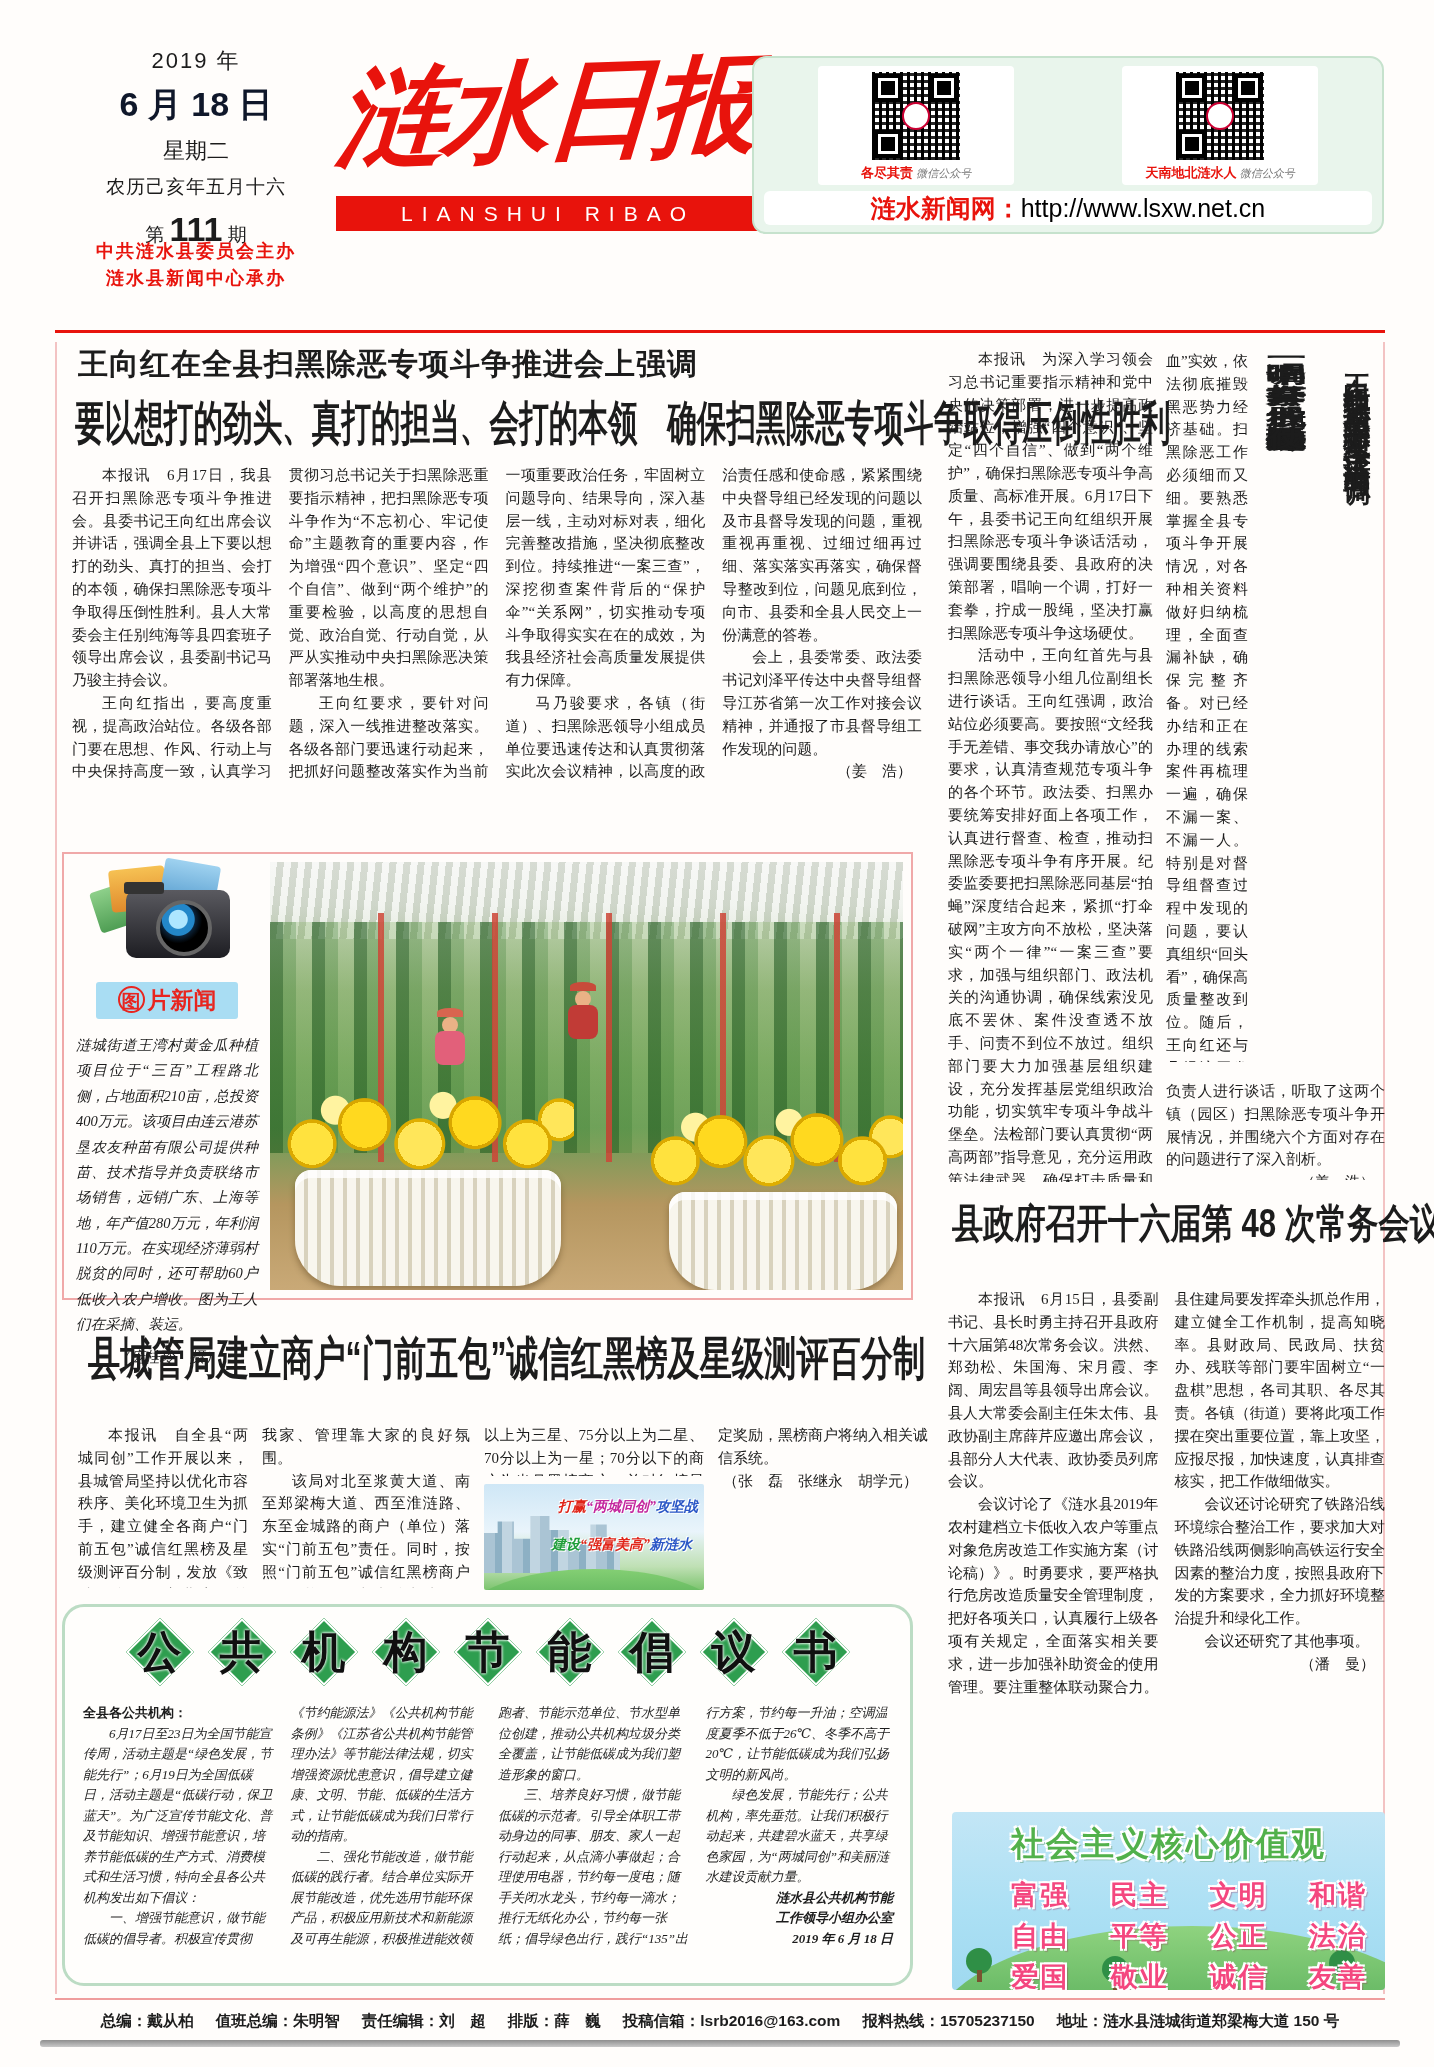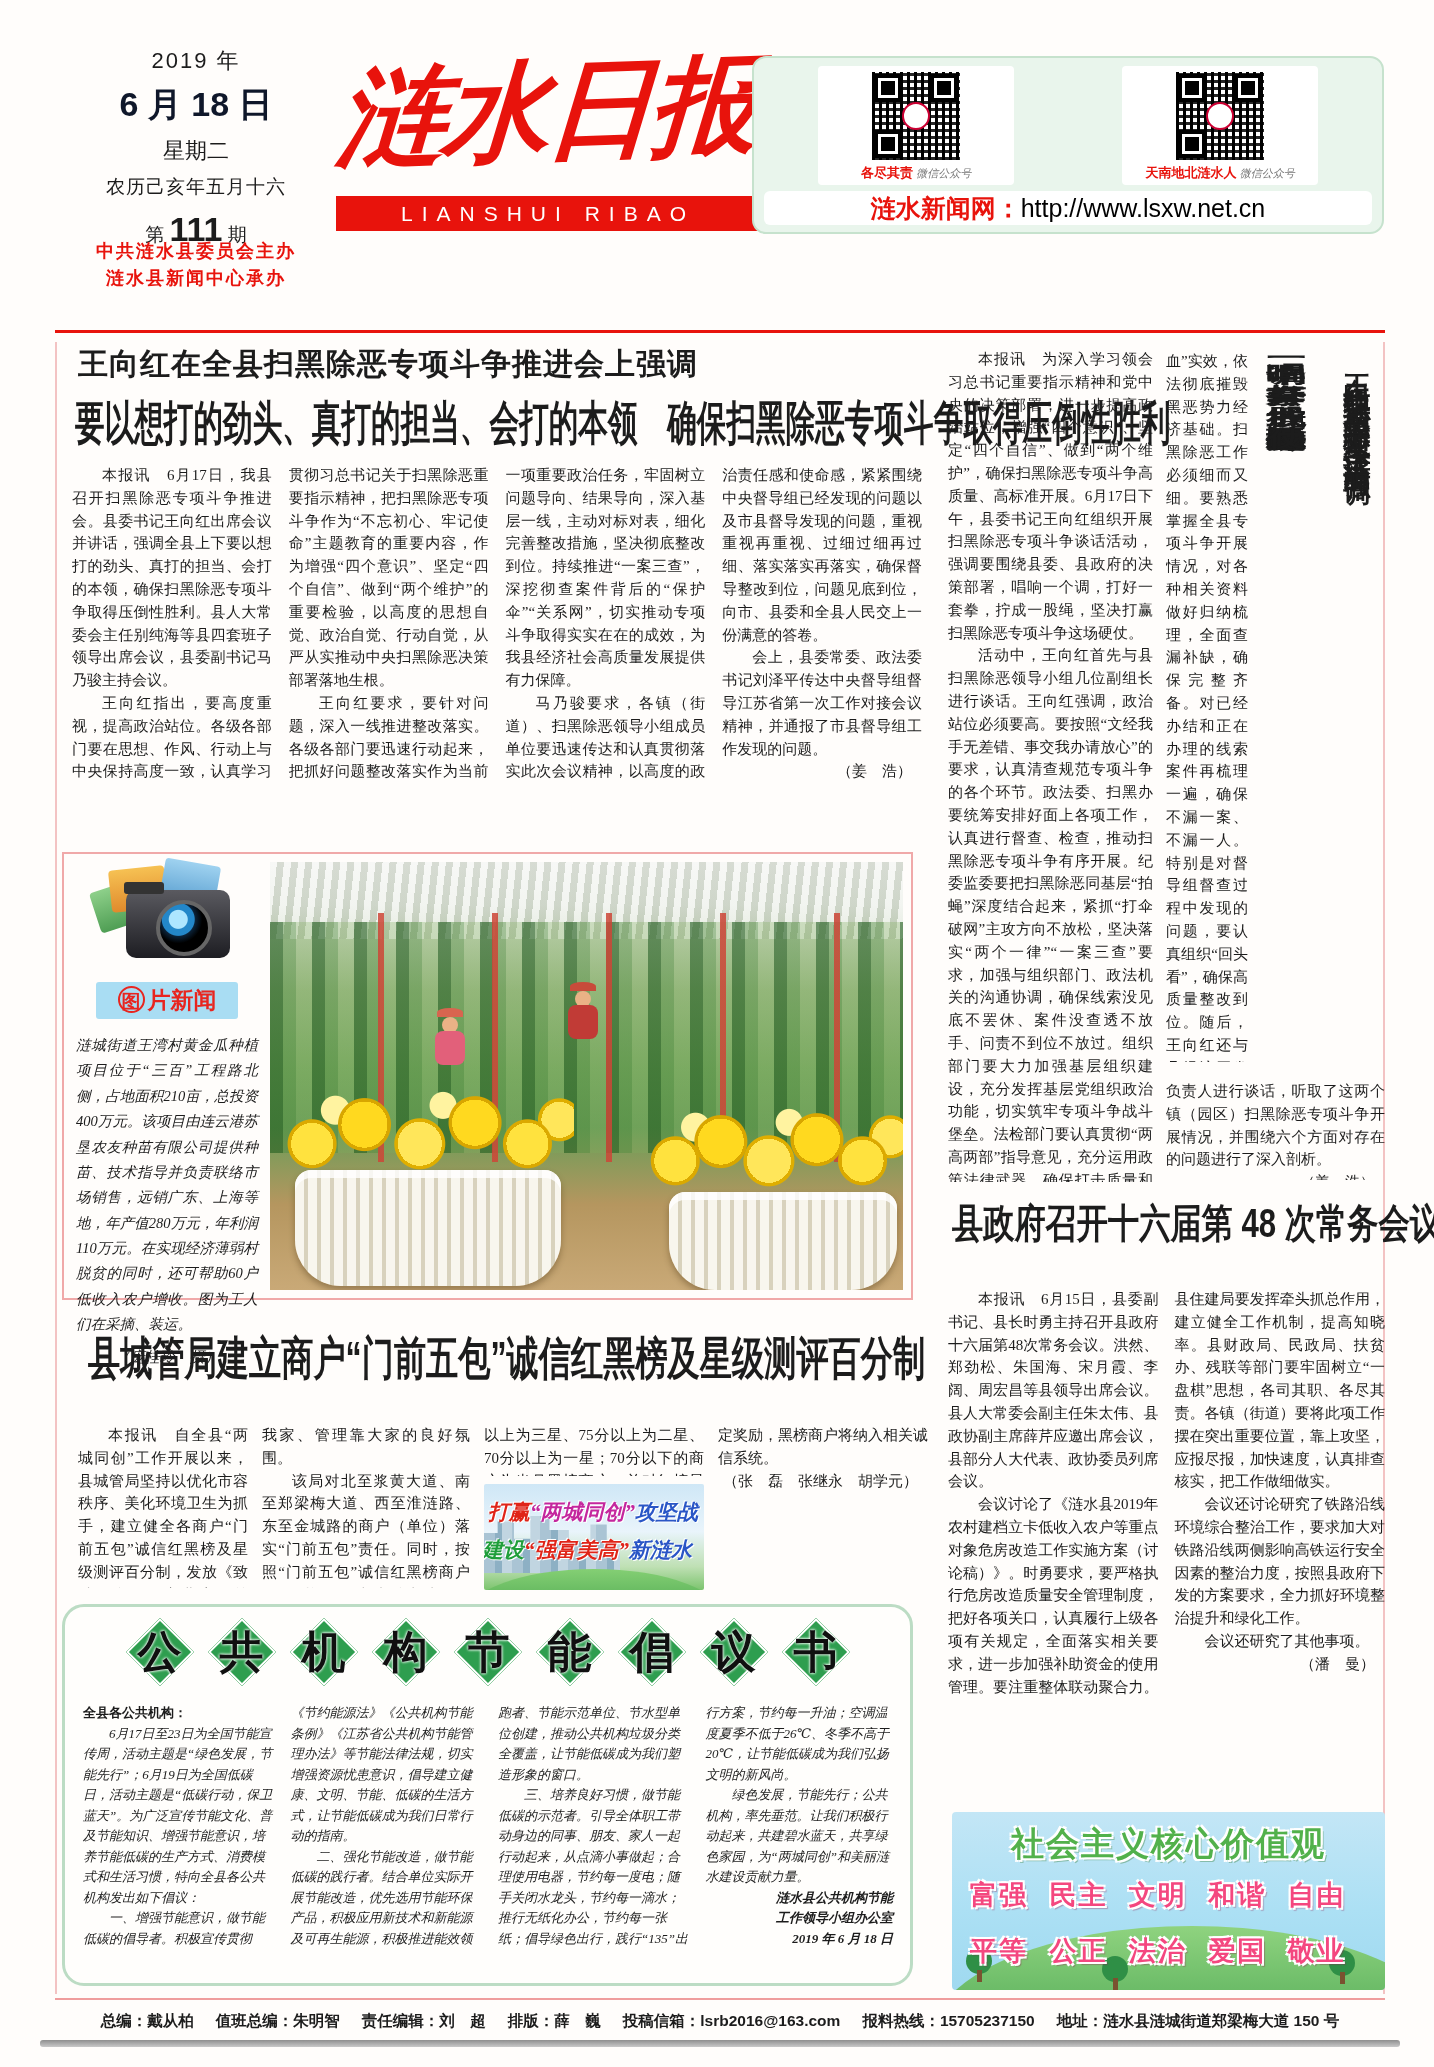--- a/index.html
+++ b/index.html
@@ -131,21 +131,21 @@
   .cg-body{position:absolute;left:78px;top:1424px;width:862px;display:flex;gap:14px;}
   .cg-col{height:164px;}
   .cg-a{width:170px;}.cg-b{width:208px;}.cg-c{width:220px;}.cg-d{width:210px;}
   .banner{position:relative;margin-top:8px;width:220px;height:106px;overflow:hidden;border-radius:2px;
           background:linear-gradient(180deg,#cfe7f6 0%,#e9f4fb 45%,#bfe0b4 78%,#7cc46e 100%);}
   .bldg{position:absolute;left:0;width:62%;top:30%;bottom:16%;
         background:repeating-linear-gradient(90deg,#aac4d4 0 11px,#8db0c4 11px 18px,#c1d5e1 18px 28px);
         clip-path:polygon(0 100%,0 30%,10% 30%,10% 10%,22% 10%,22% 40%,34% 40%,34% 0,48% 0,48% 25%,62% 25%,62% 45%,78% 45%,78% 15%,90% 15%,90% 50%,100% 50%,100% 100%);}
   .grass{position:absolute;bottom:-28%;width:120%;left:-10%;height:48%;background:linear-gradient(#84cf74,#47a34c);
          border-radius:50% 50% 0 0/100% 100% 0 0;}
-  .bl{position:absolute;right:6px;white-space:nowrap;font-weight:900;font-style:italic;font-size:21px;
+  .bl{position:absolute;right:6px;white-space:nowrap;font-weight:900;font-style:italic;font-size:14px;
       text-shadow:1px 1px 0 #fff,-1px -1px 0 #fff;}
   .bl1{top:14px}.bl2{top:52px;right:12px}
   .c-red{color:#e02418}.c-mag{color:#c4279e}.c-blu{color:#2a56c6}.c-grn{color:#1f9e3a}
 
   
   .init-box{position:absolute;left:62px;top:1604px;width:851px;height:382px;border:3px solid #bcdcc4;
             border-radius:22px;background:#fffefc;}
   .init-title{display:flex;justify-content:center;gap:24px;margin-top:16px;}
   .ichar{position:relative;width:58px;height:58px;display:flex;align-items:center;justify-content:center;
          font-family:"Liberation Sans",sans-serif;font-weight:900;font-size:44px;color:#101010;}
@@ -160,22 +160,22 @@
   .init-body p.sign{text-indent:0;text-align:right;padding-right:6px;font-weight:bold;}
 
   
   .val-box{position:absolute;left:952px;top:1812px;width:433px;height:178px;overflow:hidden;border-radius:4px;
            background:linear-gradient(180deg,#c3e6f6 0%,#ace0f4 55%,#9fd9f0 100%);}
   .val-hill{position:absolute;bottom:-46px;left:-20px;width:520px;height:110px;
             background:linear-gradient(#8fd37f,#52ab57);border-radius:50% 50% 0 0/100% 100% 0 0;}
   .val-title{position:relative;text-align:center;margin-top:10px;font-size:33px;font-weight:900;
              font-family:"Liberation Sans",sans-serif;color:#52b14b;letter-spacing:2px;
              text-shadow:-2px -2px 0 #fff,2px -2px 0 #fff,-2px 2px 0 #fff,2px 2px 0 #fff,3px 3px 0 rgba(60,130,60,.4);}
-  .val-grid{position:relative;display:grid;grid-template-columns:repeat(5,1fr);row-gap:20px;
-            margin:10px 18px 0;text-align:left;}
+  .val-grid{position:relative;display:grid;grid-template-columns:repeat(4,1fr);row-gap:5px;
+            margin:10px 18px 0;text-align:right;}
   .val-word{font-size:27px;font-weight:900;font-family:"Liberation Sans",sans-serif;color:#f4477f;letter-spacing:2px;
             text-shadow:-2px -2px 0 #fff,2px -2px 0 #fff,-2px 2px 0 #fff,2px 2px 0 #fff,3px 3px 1px rgba(150,30,80,.35);}
   .tree{position:absolute;width:26px;height:26px;border-radius:50%;background:#2f8f46;}
   .tree::after{content:"";position:absolute;left:11px;top:22px;width:5px;height:12px;background:#7a5230;}
 
   
   .foot-line{position:absolute;left:55px;top:1998px;width:1330px;height:2px;background:#ef9d9d;}
   .footer{position:absolute;left:55px;top:2004px;width:1330px;height:34px;display:flex;gap:22px;
           align-items:center;justify-content:center;font-size:15.5px;font-weight:bold;white-space:nowrap;
           font-family:"Liberation Sans",sans-serif;}

